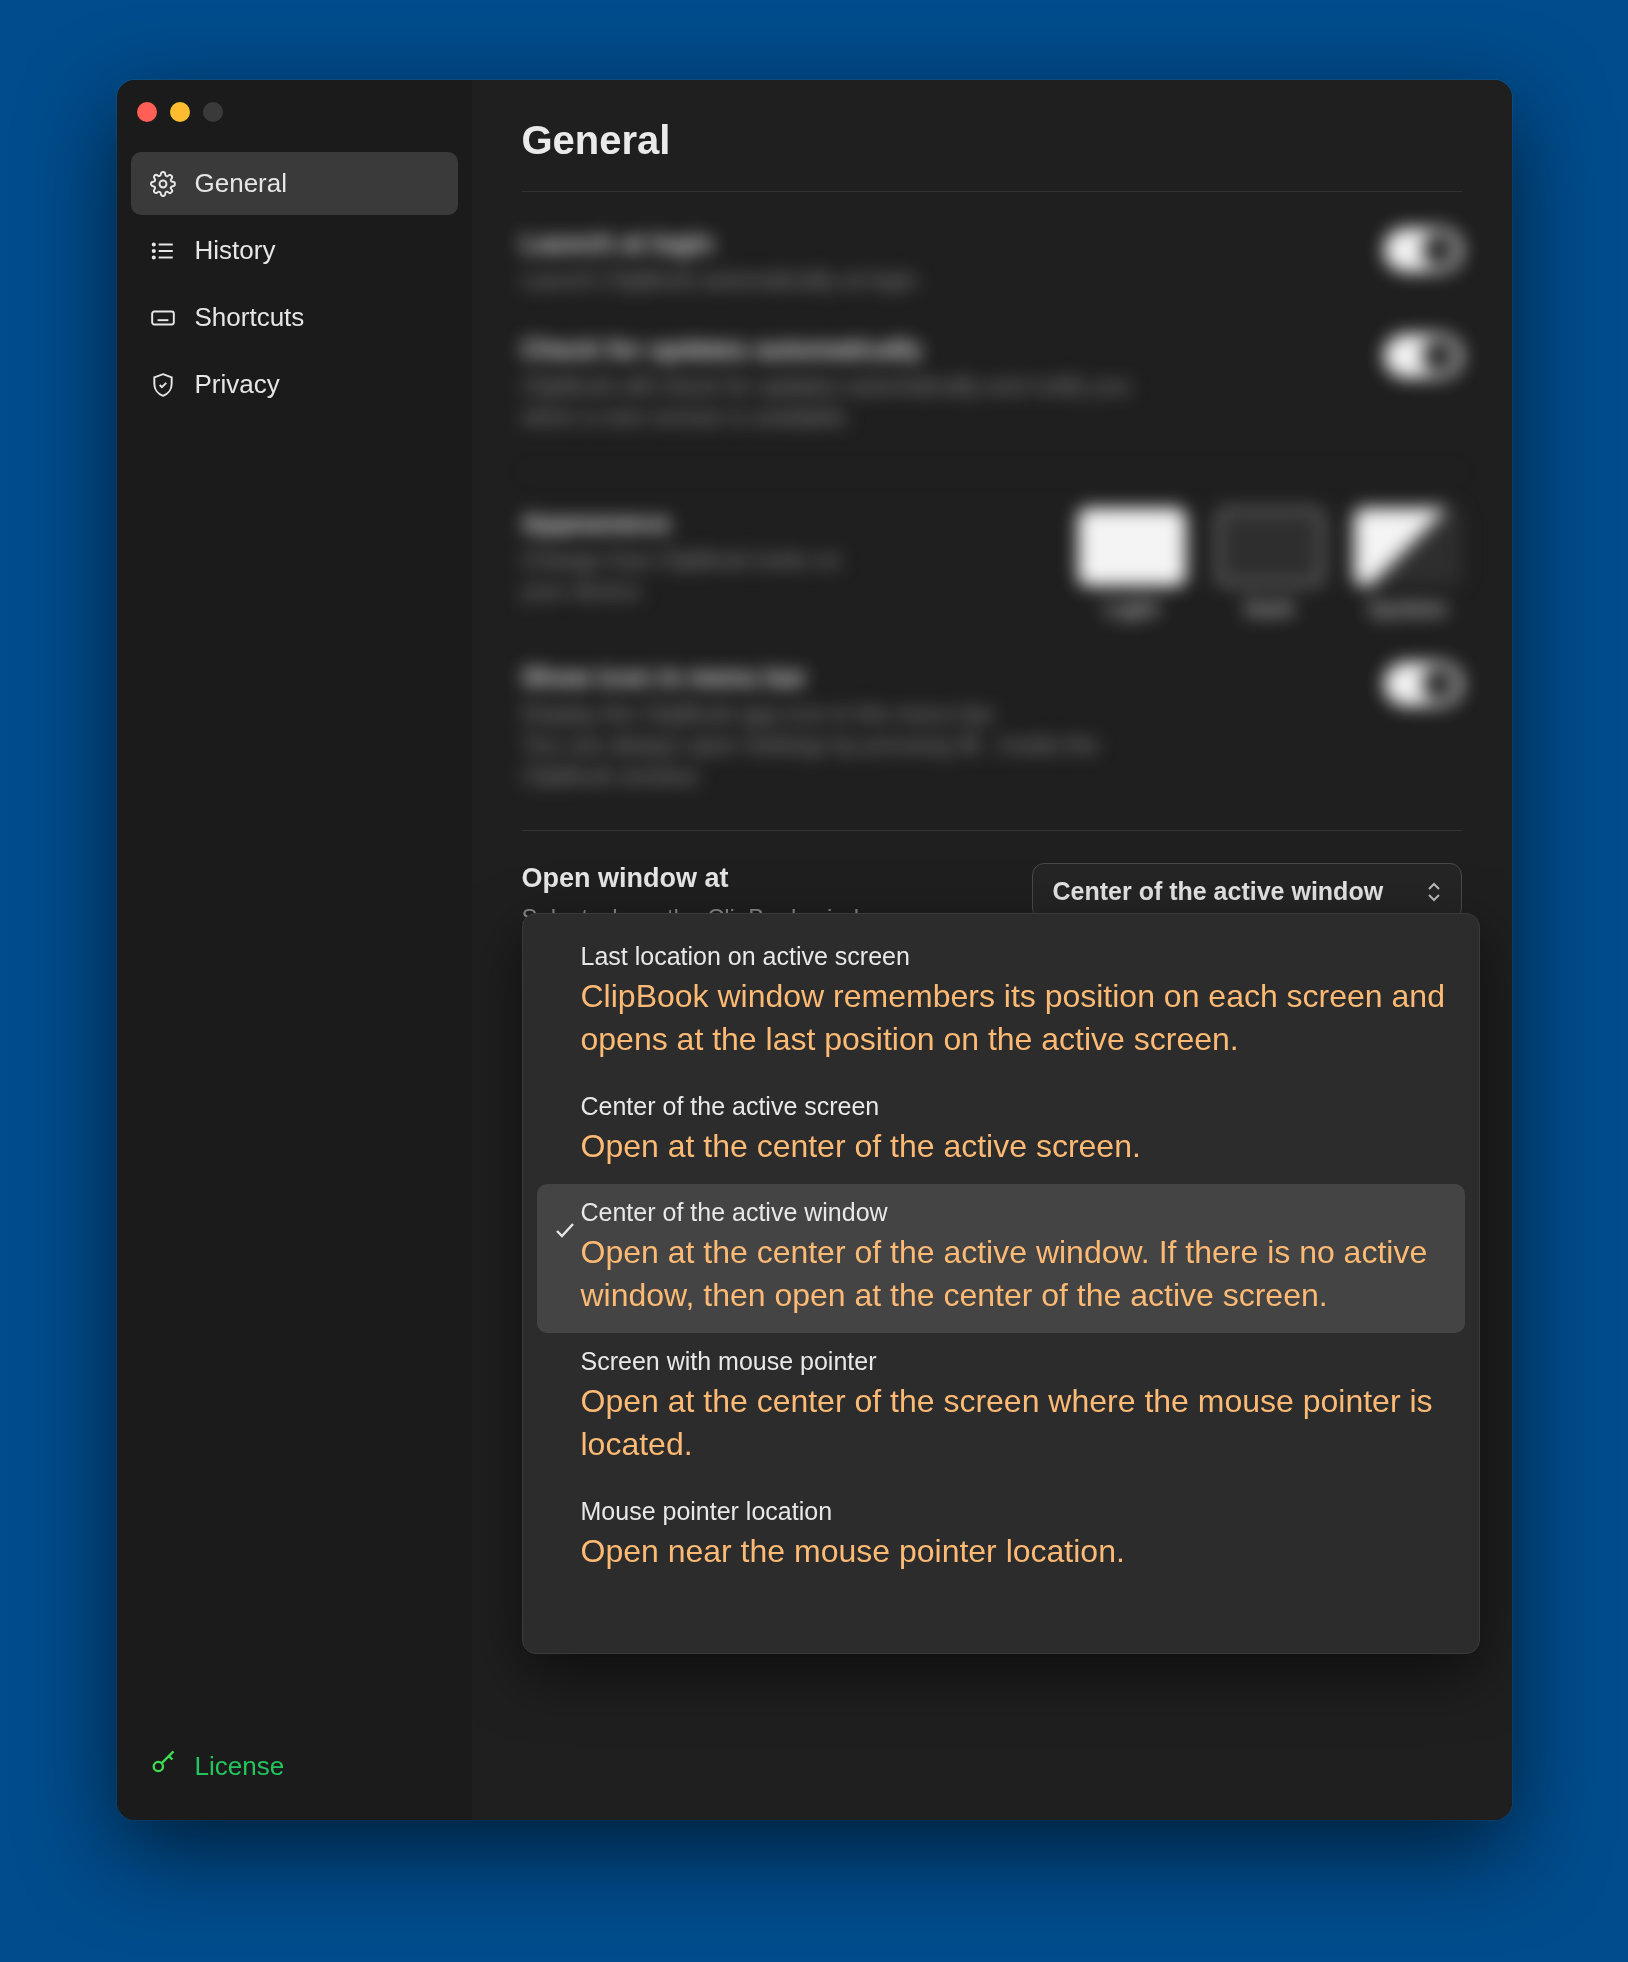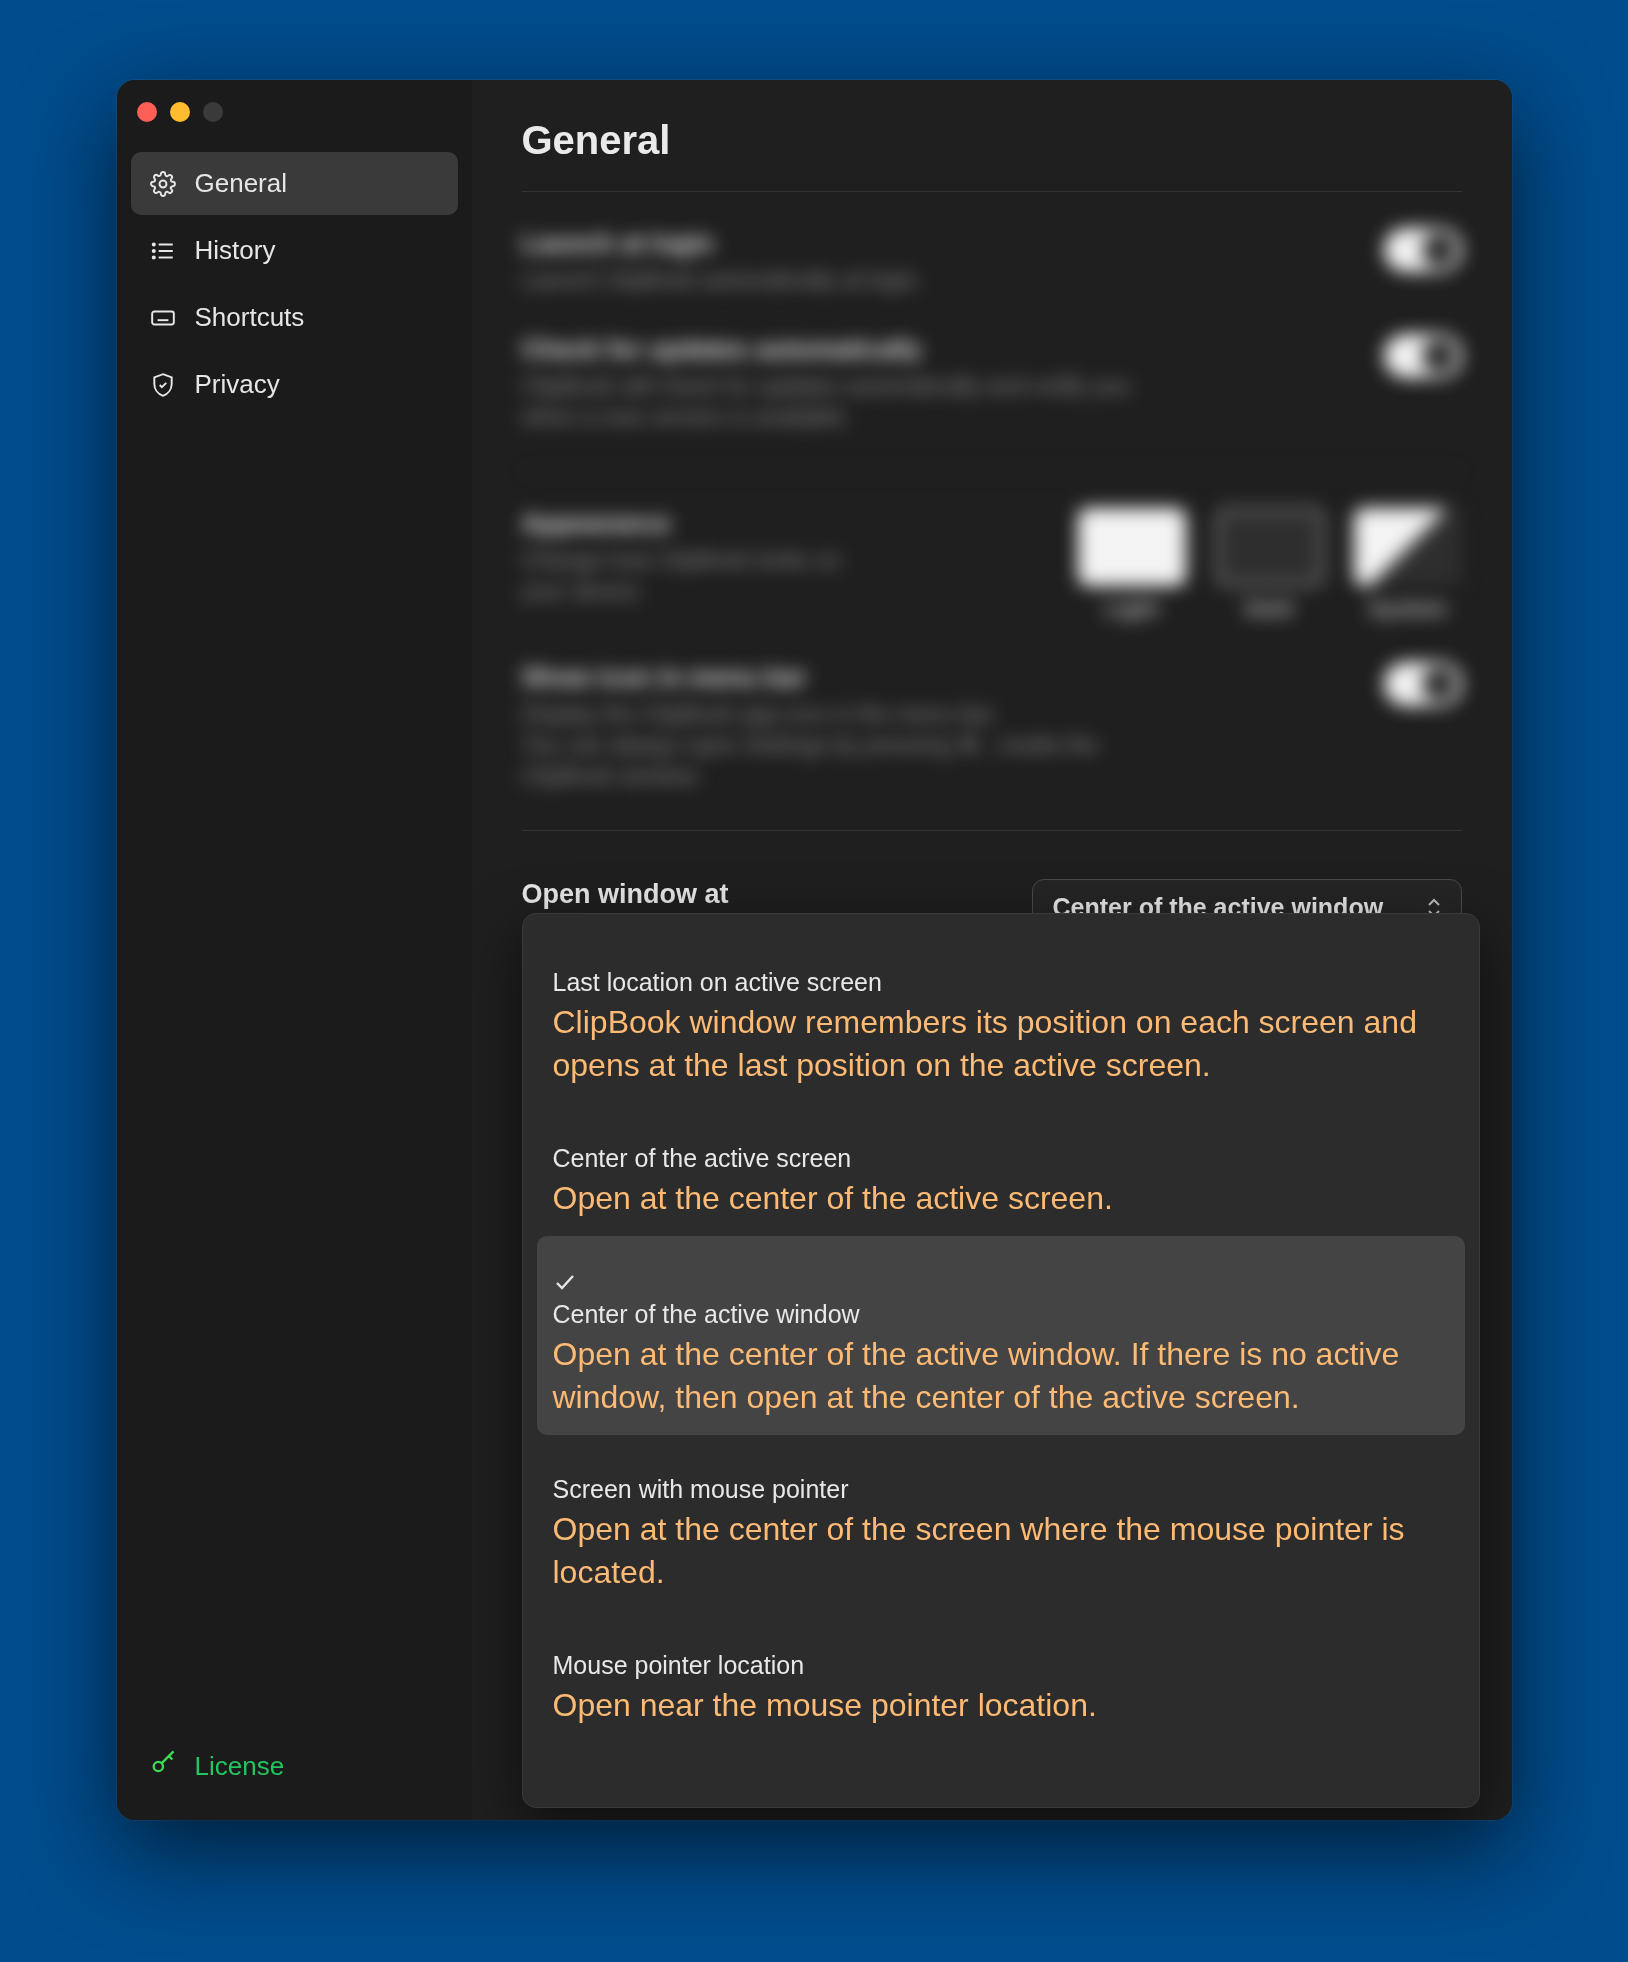--- a/index.html
+++ b/index.html
@@ -125,21 +125,21 @@
   .ap-system { background:linear-gradient(135deg,#f4f4f4 50%,#2e2e2e 50%); }
   .ap-label { color:#bcbcbc; font-size:22px; font-weight:600; }
 
   
   .setting-row {
     display: flex;
     justify-content: flex-start;
     align-items: flex-start;
     gap: 40px;
     border-top: 1px solid #333;
-    padding-top: 48px;
+    padding-top: 32px;
     position: relative;
   }
   .setting-label { flex:1; }
   .setting-title { color:#e6e6e6; font-weight:700; font-size:27px; margin-bottom:8px; }
   .setting-sub { color:#8a8a8a; font-size:24px; line-height:1.35; max-width:400px; }
   .select-btn {
     width: 430px;
     padding: 13px 20px;
     background: #252525;
     border: 1.5px solid #4a4a4a;
@@ -162,24 +162,23 @@
     right: -18px;
     background:#2c2c2c;
     border-radius:14px;
     border:1px solid #3a3a3a;
     padding:14px;
     box-shadow:0 20px 60px rgba(0,0,0,0.55);
     z-index:10;
   }
   .dd-item {
     display:flex;
-    gap:6px;
+    gap:0;
     padding:14px 16px 16px 16px;
     border-radius:10px;
-    flex-direction:column;
   }
   .dd-item.selected { background:#444444; }
   .dd-check { width:28px; flex-shrink:0; display:flex; align-items:flex-start; padding-top:20px; }
   .dd-check svg { width:24px; height:24px; stroke:#e6e6e6; fill:none; stroke-width:2.4; }
   .dd-text { flex:1; }
   .dd-title { color:#e8e8e8; font-size:25px; font-weight:500; margin-bottom:4px; }
   .dd-sub { color:#fdba74; font-size:32px; line-height:1.35; }
 </style>
 </head>
 <body>

